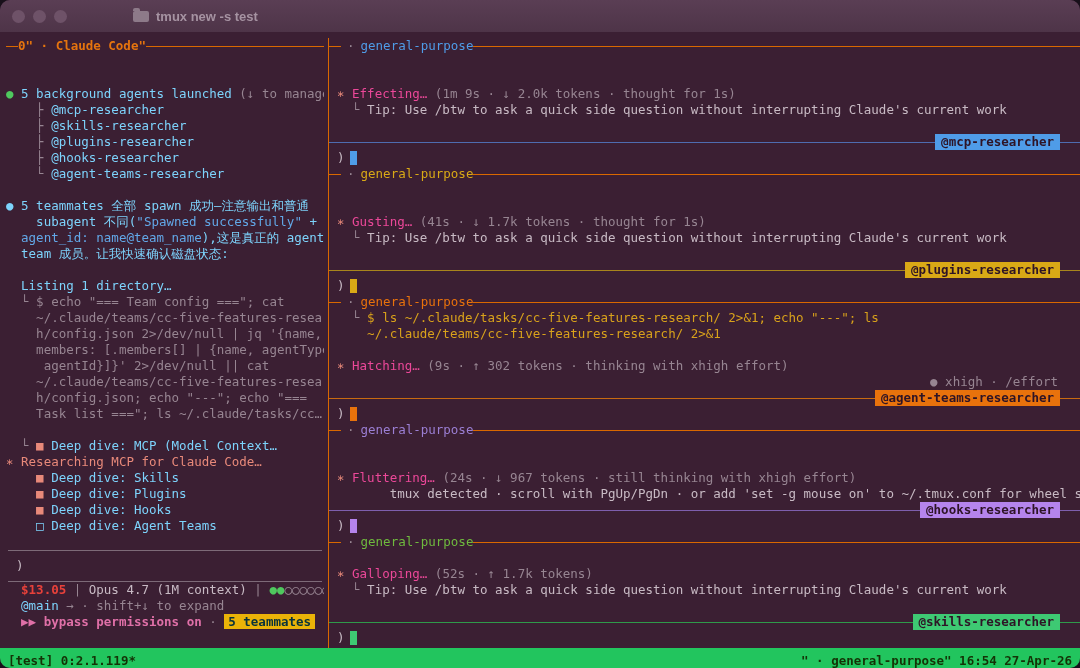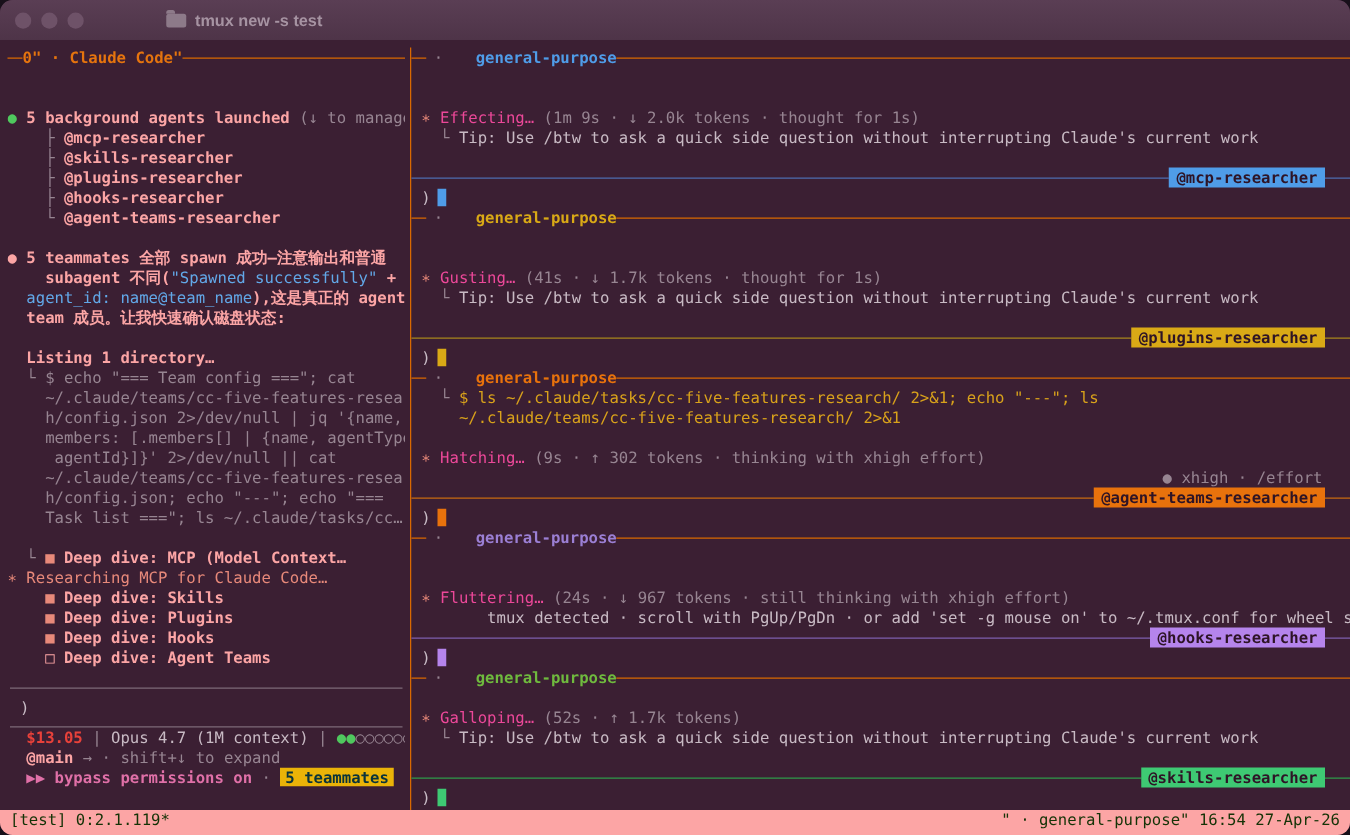--- a/index.html
+++ b/index.html
@@ -27,55 +27,55 @@
   .col-left{ width:328px; flex:0 0 328px; padding:0 4px 0 6px; overflow:hidden; }
   .col-right{ flex:1 1 auto; border-left:1px solid #d96800; overflow:hidden; }
 
   
   .ptitle{ height:16px; display:flex; align-items:center; white-space:pre; }
   .hline{ height:1px; background:#d96800; flex:0 0 auto; }
   .hline.grow{ flex:1 1 auto; }
   .w12{ width:12px; } .w20{ width:20px; }
   .pdot{ color:#978592; padding:0 6px; }
   .orange-b{ color:#e5740e; font-weight:bold; }
-  .pt{ color:var(--tc); font-weight:bold;margin-left:20px; }
+  .pt{ color:var(--tc); font-weight:normal; }
 
   
   .rpane{ padding:0; }
   .rpane .body{ padding-left:8px; }
   .tagline{ height:16px; display:flex; align-items:center; }
   .tagline .hline{ background:var(--lc); }
   .tag{ background:var(--c); color:#2e1426; font-weight:bold; padding:0 6px;
         height:16px; line-height:16px; flex:0 0 auto; }
   .prompt{ height:16px; padding-left:8px; display:flex; align-items:center; color:#c9bcc6; }
   .cursor{ width:7px; height:14px; background:var(--c); display:inline-block; margin-left:5px; }
   .r-align{ text-align:right; padding-right:22px; }
 
   
   .inputbox{ border-top:1px solid #7d6a78; border-bottom:1px solid #7d6a78;
              height:32px; display:flex; align-items:center; padding-left:8px;
              color:#c9bcc6; margin:0 2px; }
 
   
-  .c-wb{ color:#fca5a5; font-weight:bold; }
+  .c-wb{ color:#7dd3fc; font-weight:normal; }
   .c-dim{ color:#978592; }
   .c-light{ color:#c8bac4; }
   .c-blue{ color:#62a8e8; }
   .c-green{ color:#4fc85e; }
   .c-red{ color:#e8413a; font-weight:bold; }
   .c-pink{ color:#e070a8; font-weight:bold;text-align:center; }
   .c-salmon{ color:#e8897a; }
   .c-gold{ color:#d9a21b; }
   .c-orangeb{ color:#ec4899; font-weight:normal; }
   .c-badge-cyan{ background:#eab308; color:#09333b; font-weight:bold; padding:0 4px; }
 
   
-  .statusbar{ height:20px; flex:0 0 20px; background:#fca5a5; color:#143306;
-              display:flex; justify-content:space-between; align-items:flex-start;
-              padding:0 8px; font-size:12.5px; font-weight:normal; }
+  .statusbar{ height:20px; flex:0 0 20px; background:#22c55e; color:#143306;
+              display:flex; justify-content:space-between; align-items:flex-end;
+              padding:0 8px; font-size:12.5px; font-weight:bold; }
 </style>
 </head>
 <body>
 
 <div class="window">
 
   <div class="titlebar">
     <div class="lights">
       <span class="light"></span>
       <span class="light"></span>

